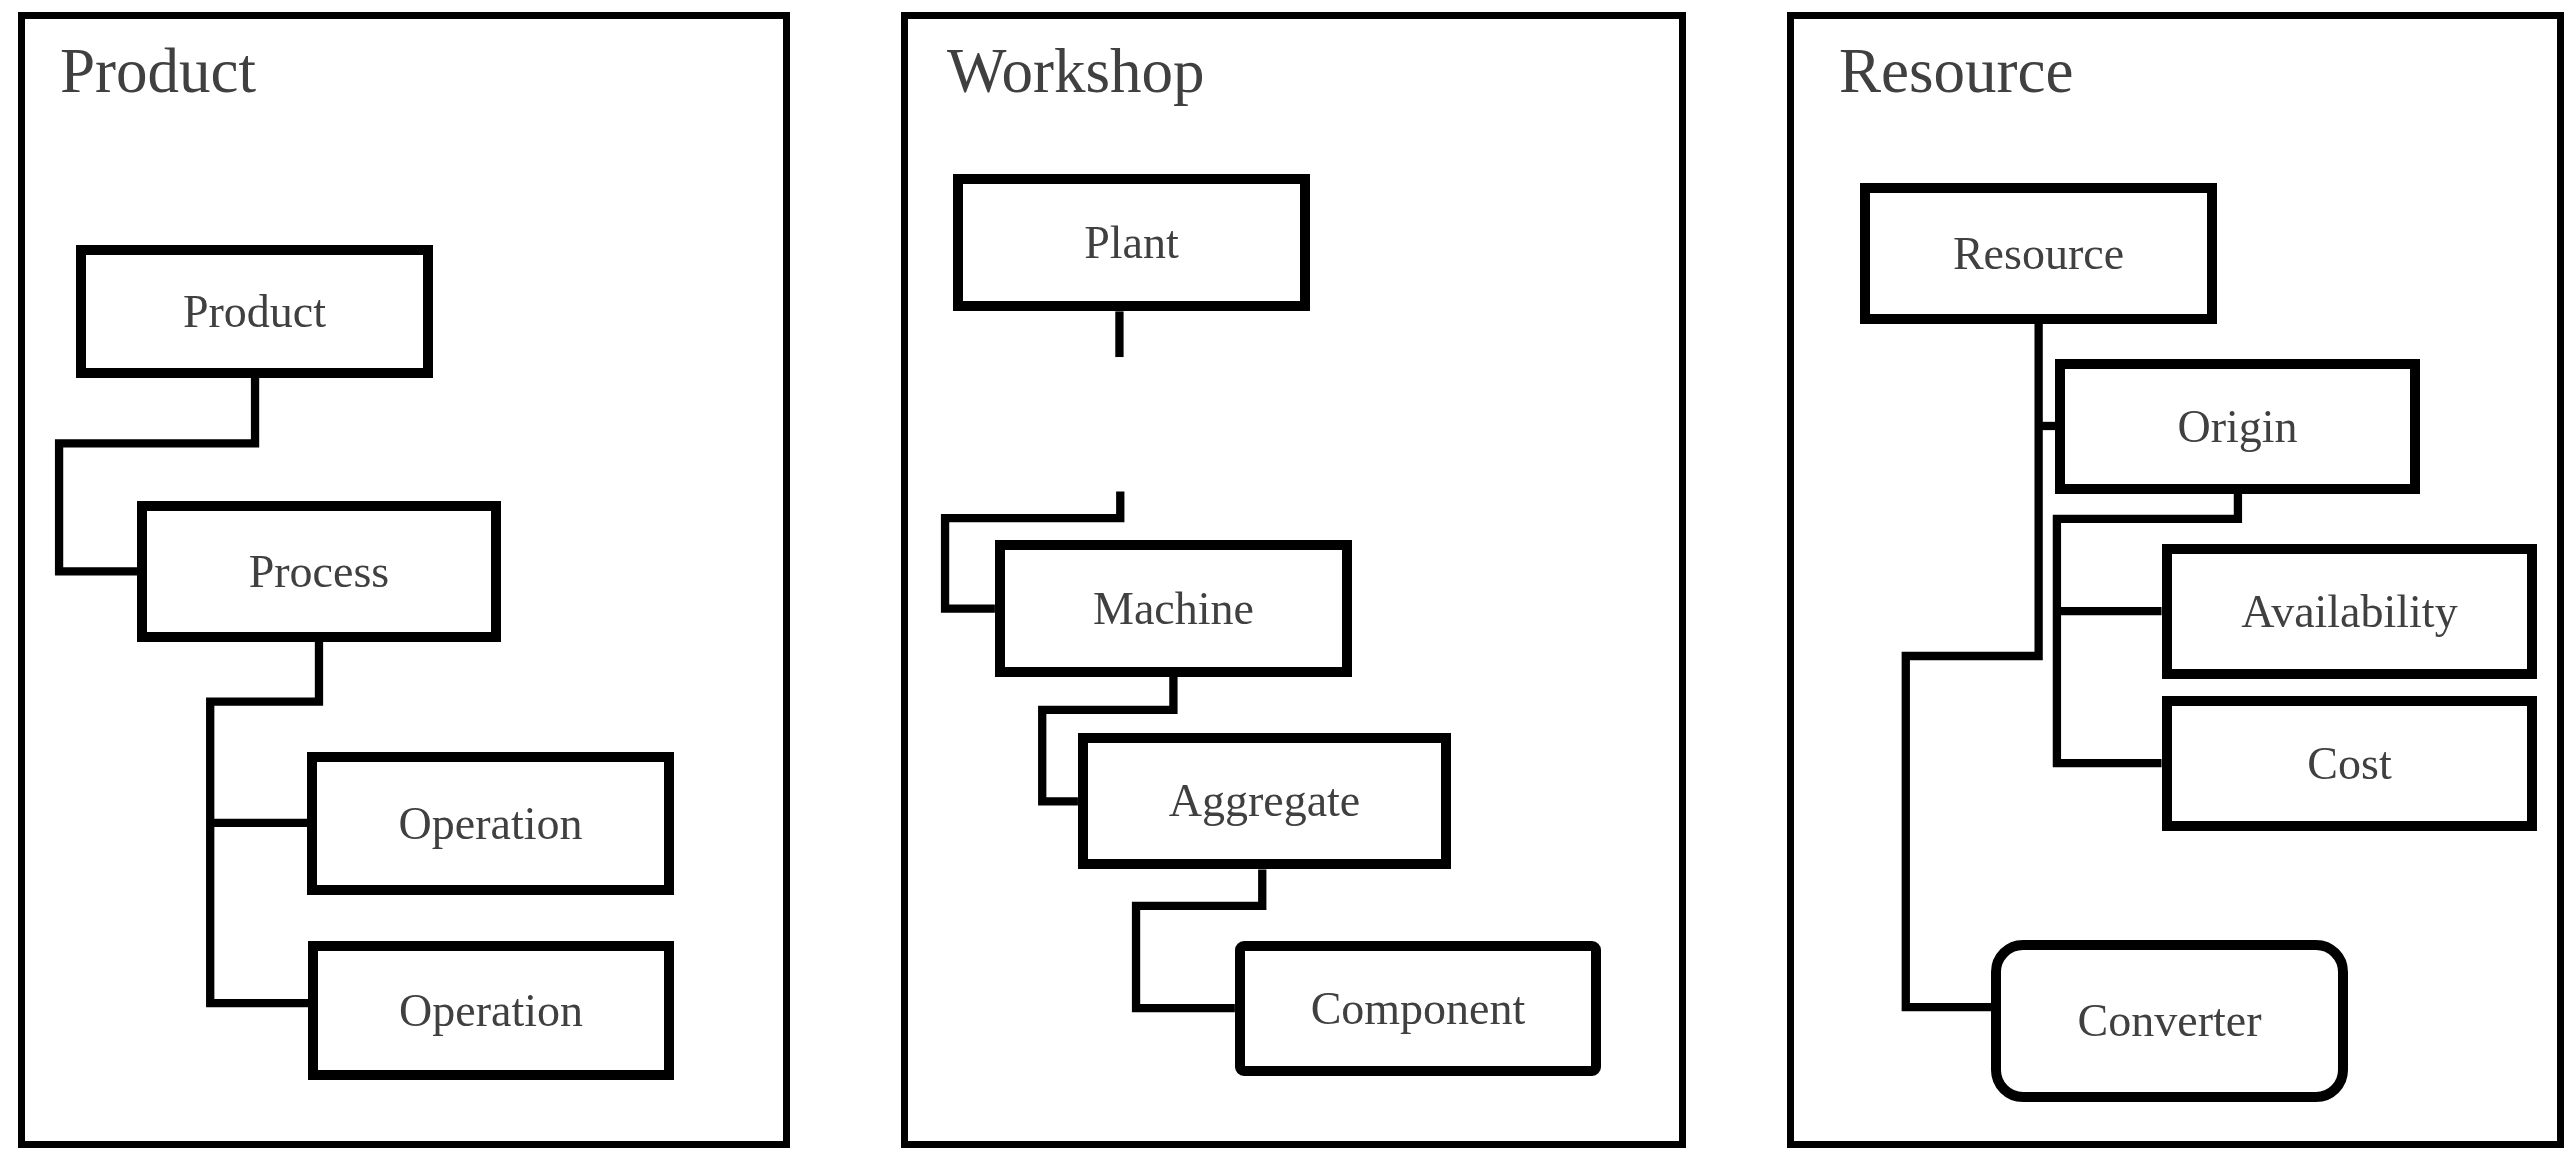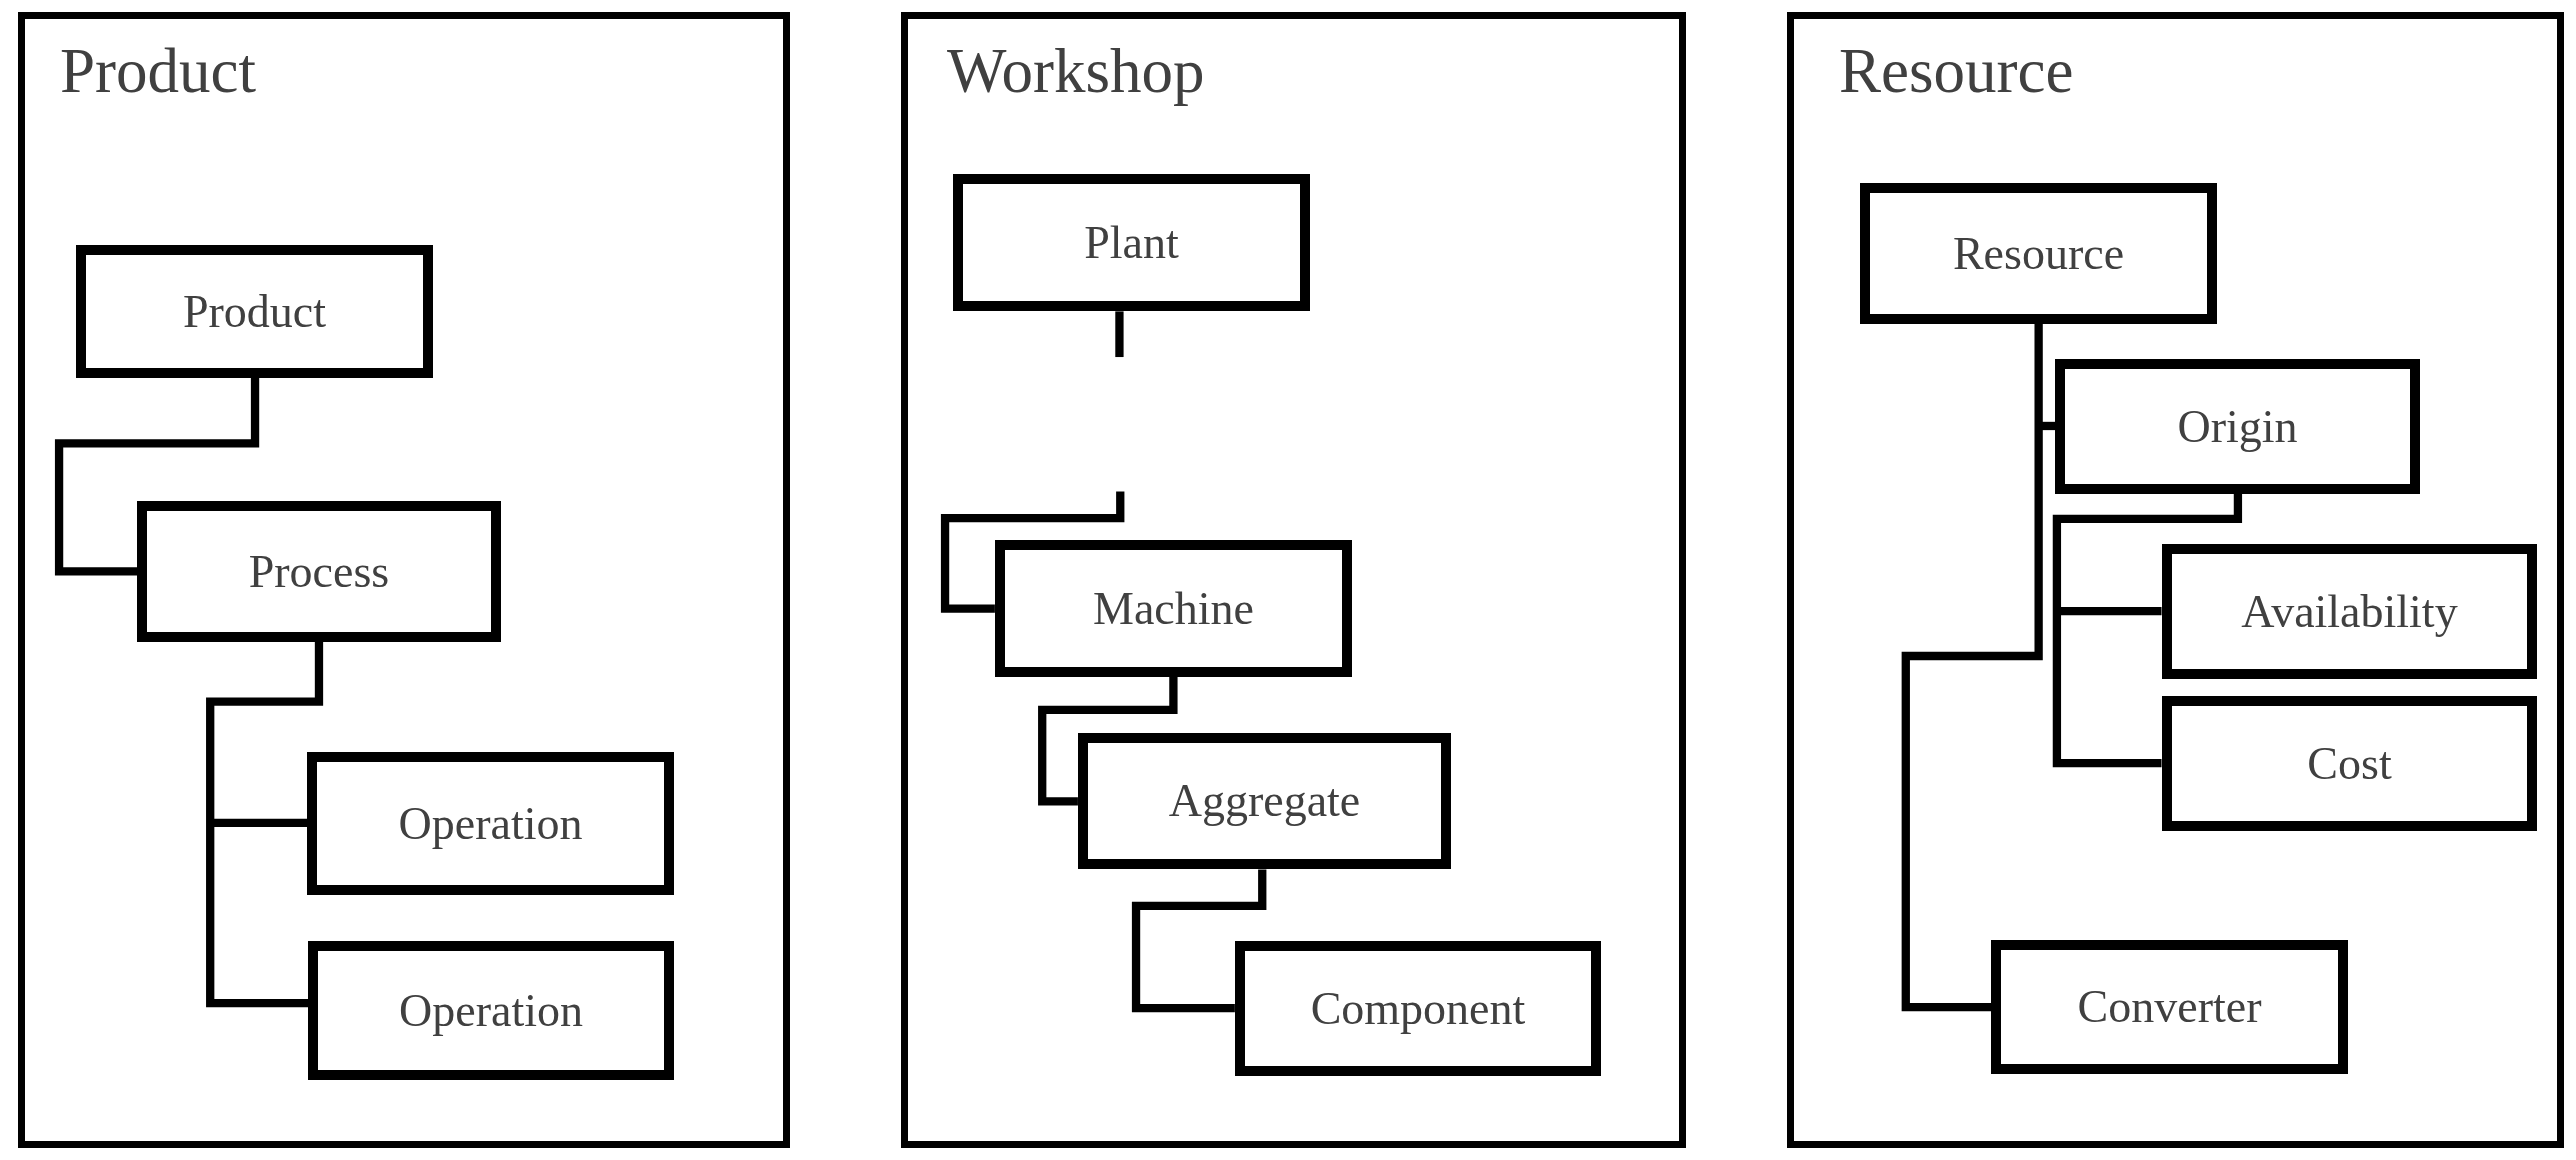--- a/index.html
+++ b/index.html
@@ -54,28 +54,28 @@
   #node-p-product    { left: 76px;  top: 245px;  width: 357px; height: 133px; }
   #node-p-process    { left: 137px; top: 501px;  width: 364px; height: 141px; }
   #node-p-operation1 { left: 307px; top: 752px;  width: 367px; height: 143px; }
   #node-p-operation2 { left: 308px; top: 941px; width: 366px; height: 139px; }
 
   
   #node-w-plant      { left: 953px; top: 174px;  width: 357px; height: 137px; }
   #node-w-area       { left: 941px; top: 357px;  width: 359px; height: 135px; }
   #node-w-machine    { left: 995px; top: 540px;  width: 357px; height: 137px; }
   #node-w-aggregate  { left: 1078px; top: 733px;  width: 373px; height: 136px; }
-  #node-w-component  { left: 1235px; top: 941px; width: 366px; height: 135px; }
+  #node-w-component  { left: 1235px; top: 941px; width: 366px; height: 135px; border-radius: 9px; }
 
   
   #node-r-resource     { left: 1860px; top: 183px;  width: 357px; height: 141px; }
   #node-r-origin       { left: 2055px; top: 359px;  width: 365px; height: 135px; }
   #node-r-availability { left: 2162px; top: 544px;  width: 375px; height: 135px; }
   #node-r-cost         { left: 2162px; top: 696px;  width: 375px; height: 135px; }
-  #node-r-converter    { left: 1991px; top: 940px; width: 357px; height: 134px; }
+  #node-r-converter    { left: 1991px; top: 940px; width: 357px; height: 162px; border-radius: 32px; }
 
   #connector-layer {
     position: absolute;
     left: 0; top: 0;
     width: 2576px;
     height: 1160px;
     z-index: 1;
   }
   #connector-layer path {
     fill: none;

